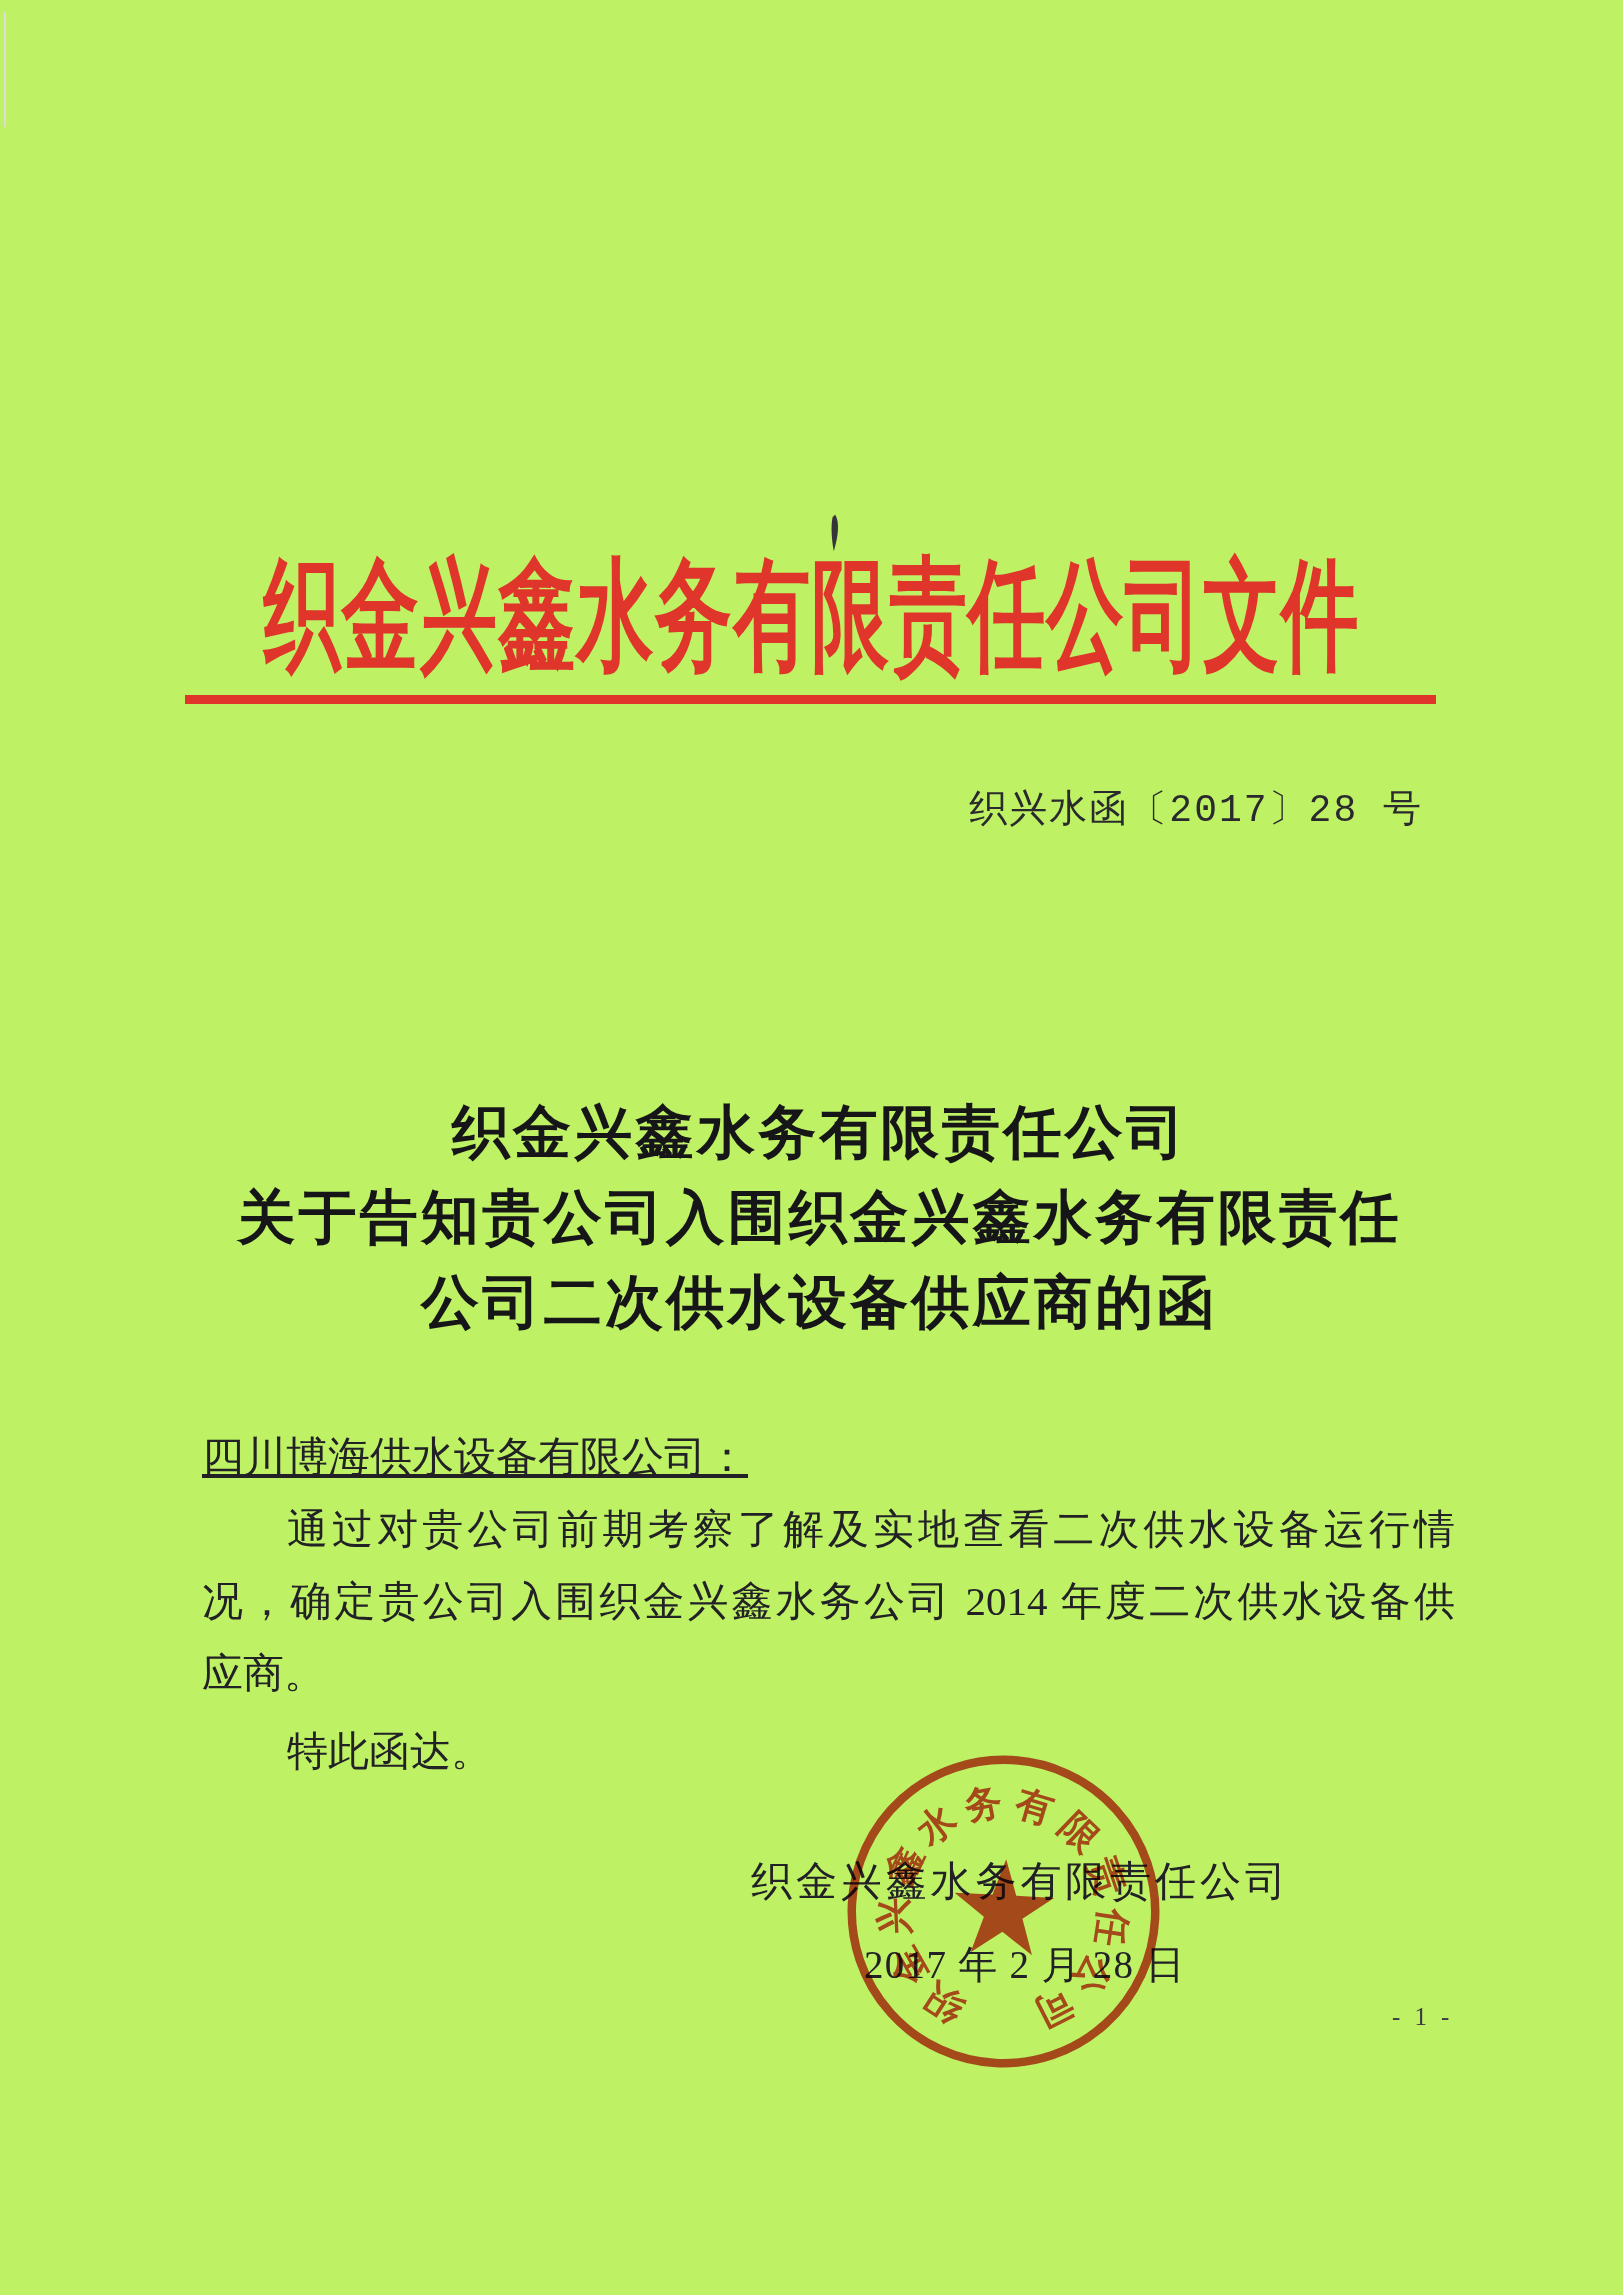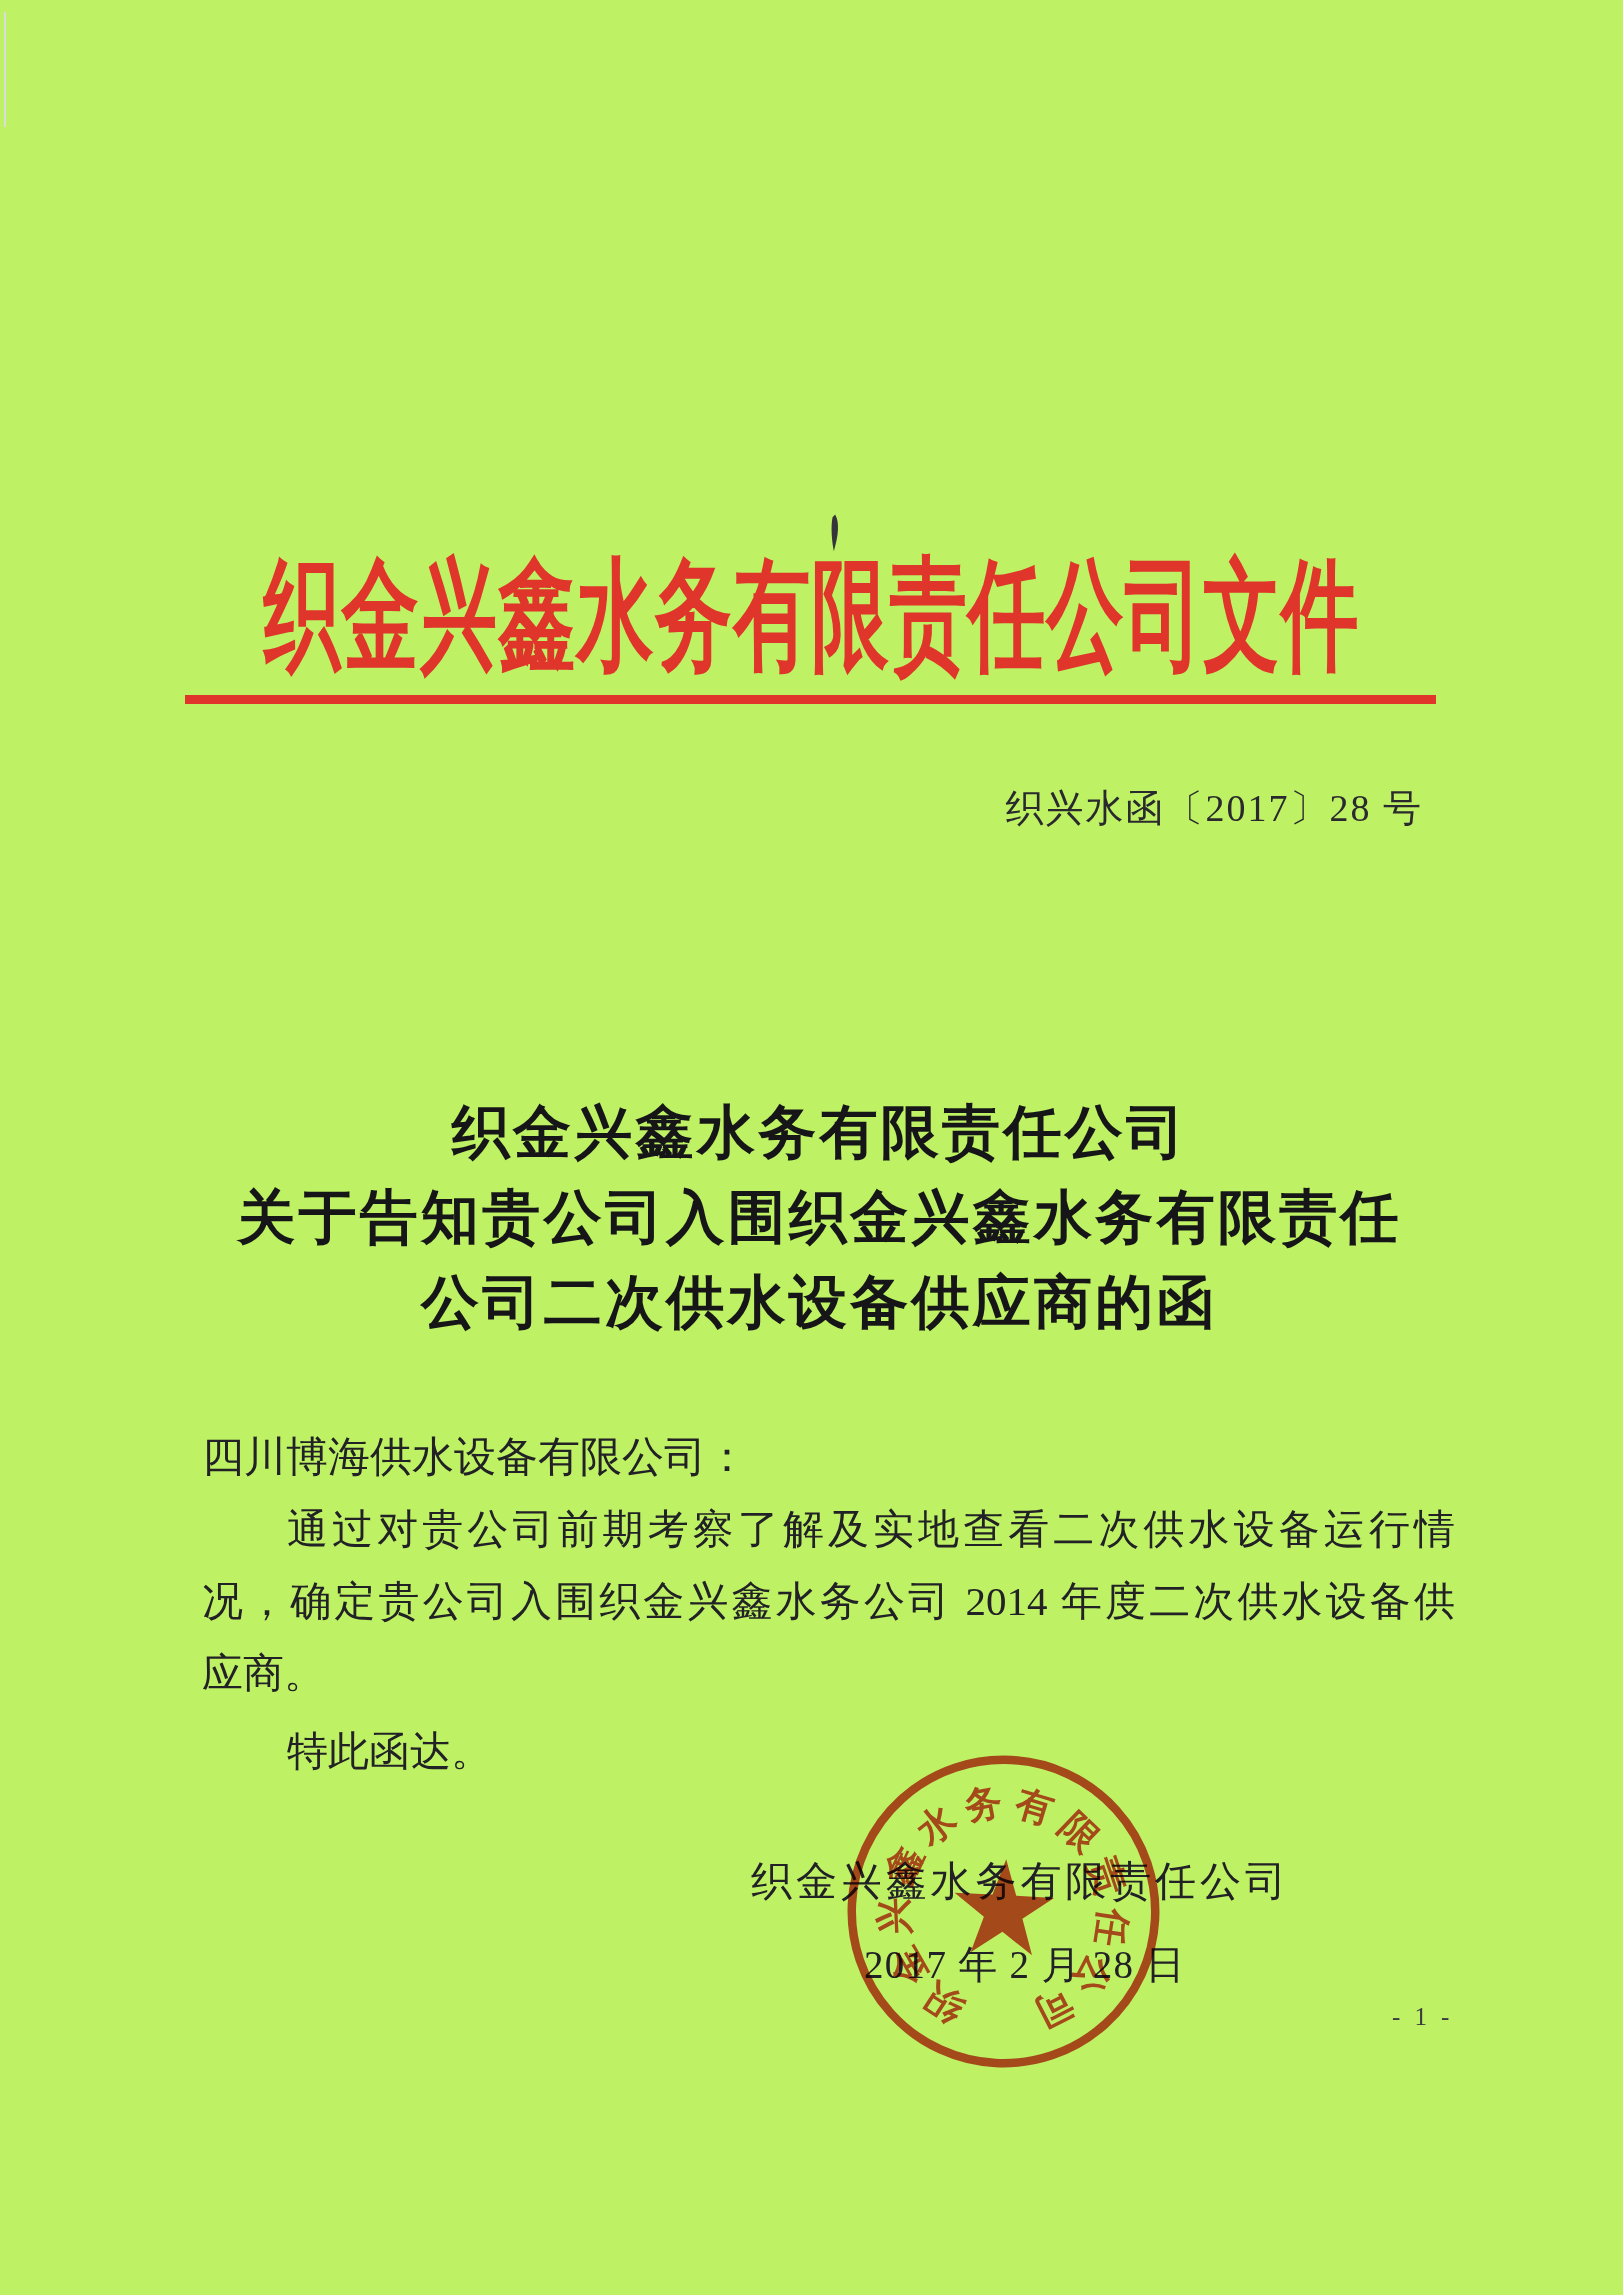--- a/index.html
+++ b/index.html
@@ -22,41 +22,41 @@
     transform-origin:50% 0;
     white-space:nowrap;
   }
   .red-rule{
     left:185px;top:695px;width:1251px;height:9.2px;
     background:var(--accent);
   }
   .doc-number{
     top:783px;right:200px;
     font-size:38px;letter-spacing:2px;
-    color:#2a2a2e;white-space:nowrap;
+    color:#2a2a2e;white-space:nowrap;font-family:Liberation Mono, monospace;
   }
   .title-block{
     left:191px;top:1090px;width:1257px;
     text-align:center;
     font-size:58px;font-weight:700;
     line-height:85px;letter-spacing:3.3px;
     color:#161618;
   }
   .bodyline{
     left:202px;width:1253px;
     font-size:41px;line-height:52px;
     color:#222226;white-space:nowrap;
   }
   .fill{
     white-space:normal;
     text-align:justify;
     text-align-last:justify;
   }
   .indent{text-indent:85px;}
-  .salutation{top:1431px;font-size:42px;}
+  .salutation{top:1431px;font-size:42px;text-decoration:underline;}
   .sig{
     left:751px;top:1854px;
     font-size:41px;letter-spacing:3.9px;
     color:#222226;white-space:nowrap;
   }
   .date{
     left:864px;top:1938px;
     font-size:39px;letter-spacing:1.3px;
     color:#222226;white-space:nowrap;
   }

